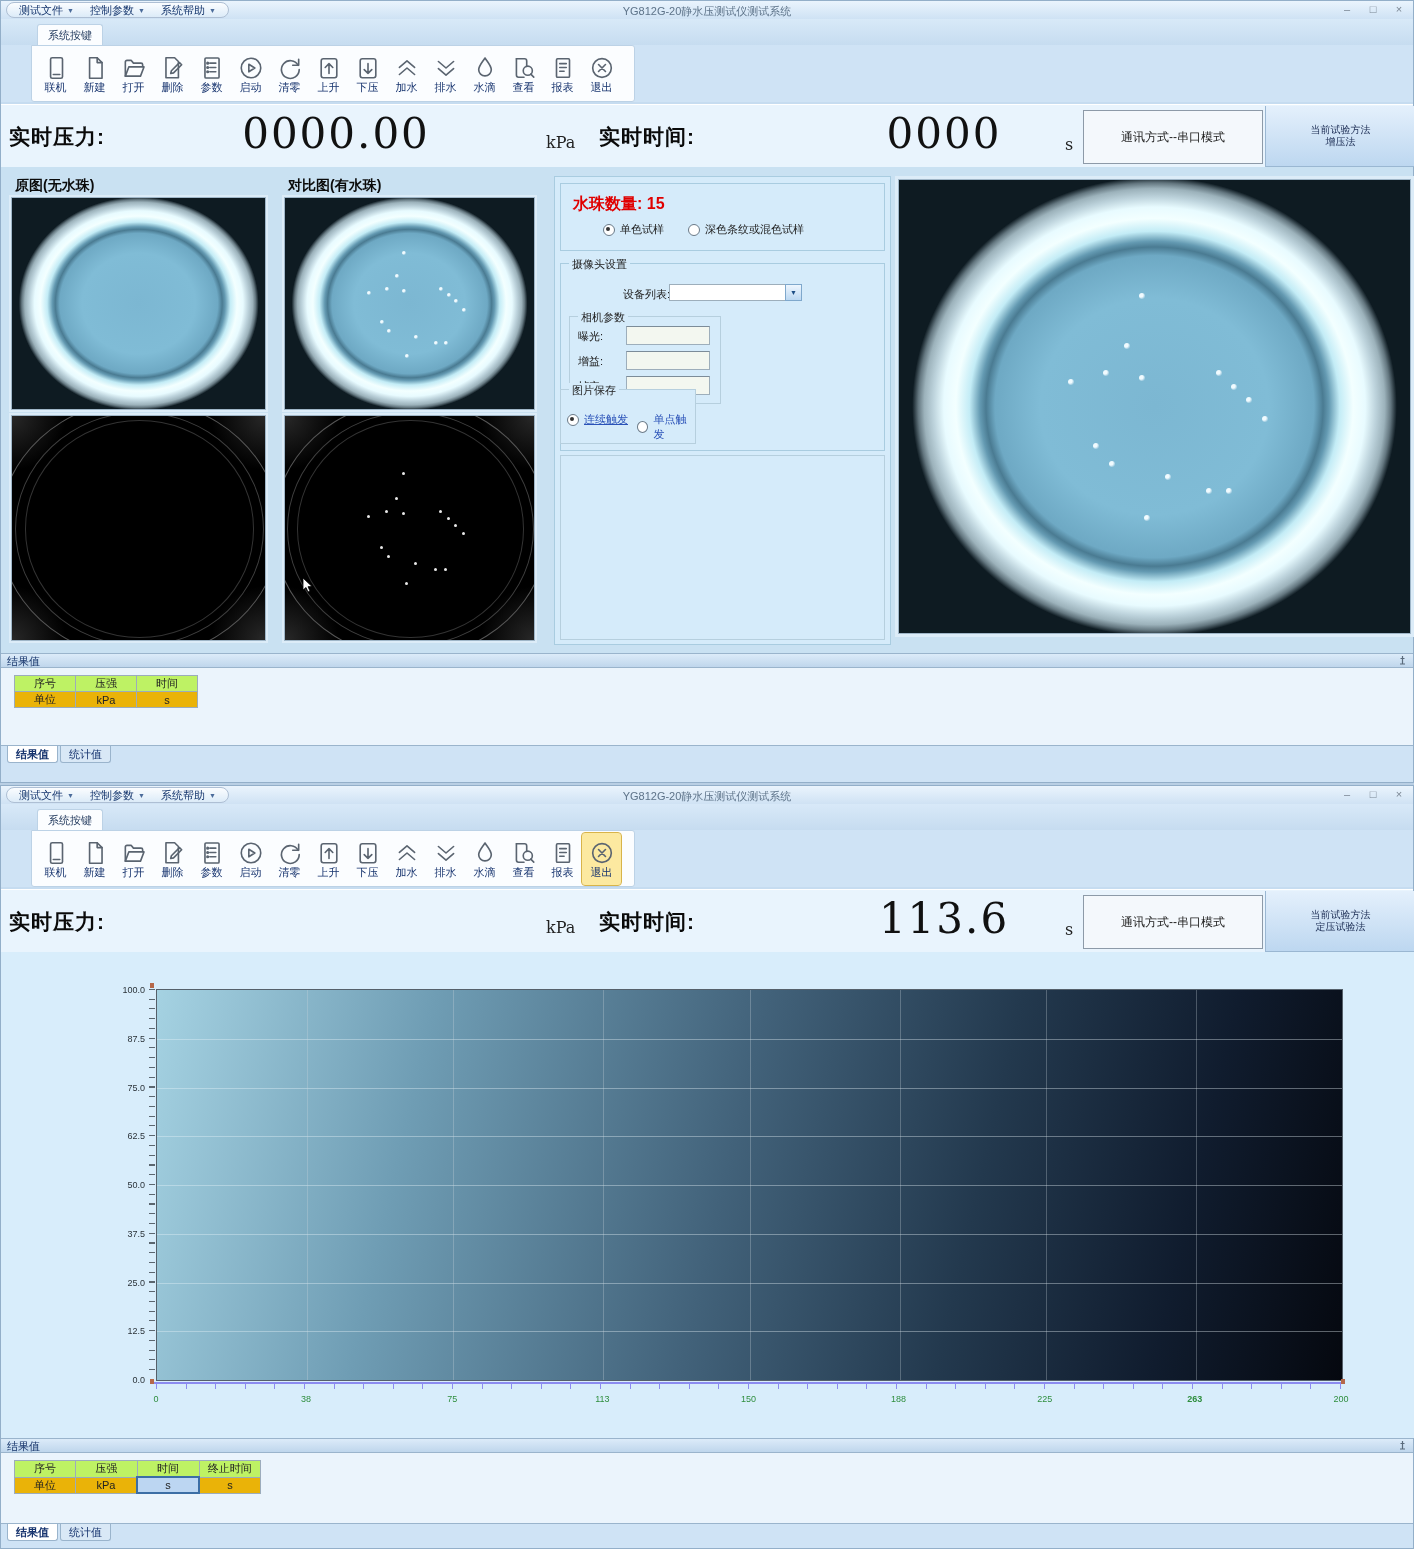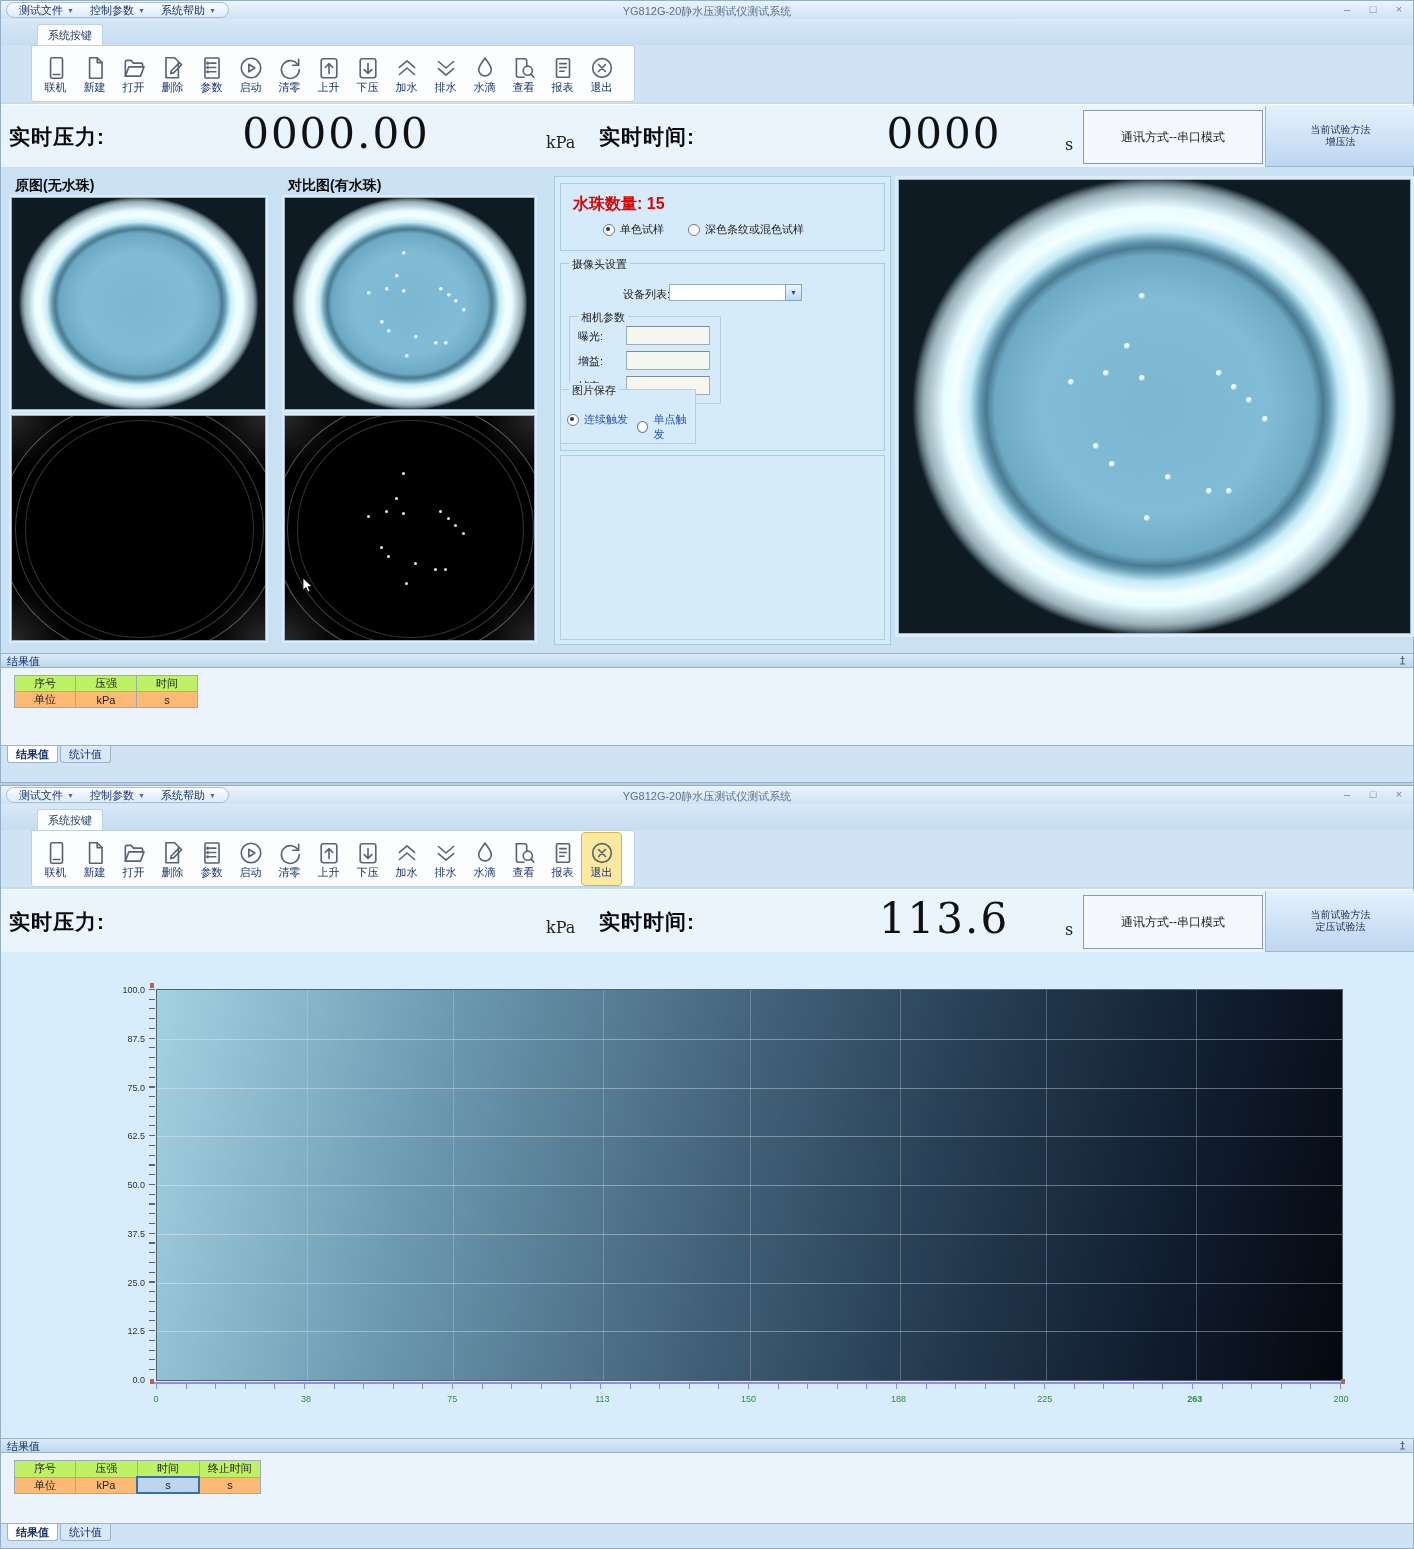--- a/index.html
+++ b/index.html
@@ -99,21 +99,21 @@
   .blue-radio{color:#2a52b8;}
 
   
   .results-bar{position:absolute;left:0;right:0;height:15px;
     background:linear-gradient(#dcebf9,#bfd6ec);border-top:1px solid #9ab4cc;border-bottom:1px solid #9ab4cc;
     font-size:11px;color:#17356b;line-height:15px;padding-left:6px;box-sizing:border-box;}
   .pin{position:absolute;right:6px;top:2px;width:9px;height:11px;}
   .table-area{position:absolute;left:0;right:0;background:#ebf4fc;border-bottom:1px solid #b8cfe4;}
   table.res{border-collapse:collapse;margin:7px 0 0 13px;background:#fff;}
   table.res td{border:1px solid #9cacbc;font-size:11px;color:#222;text-align:center;height:13px;padding:0 4px;
-    background:#fdba74;min-width:26px;}
+    background:#eab308;min-width:26px;}
   table.res tr:first-child td{background:#bef264;}
   table.res td.c0{min-width:52px;}
   table.res td.selcell{background:#bcd6f2;border:2px solid #3c6ea5;}
   .tabstrip{position:absolute;left:0;right:0;height:18px;background:#cfe3f5;border-top:1px solid #9ab4cc;
     display:flex;gap:2px;padding-left:6px;}
   .tab{font-size:11px;color:#16336e;padding:1px 8px 0;background:#d9e8f6;border:1px solid #9ab4cc;border-top:none;
     border-radius:0 0 3px 3px;height:15px;}
   .tab.active{background:#fff;font-weight:bold;}
 
   
@@ -398,21 +398,21 @@
           <input class="inp" style="position: absolute; left: 56px; top: 9px;" value="">
           <span class="fld-label" style="position:absolute;left:8px;top:37px;">增益:</span>
           <input class="inp" style="position: absolute; left: 56px; top: 34px;" value="">
           <span class="fld-label" style="position:absolute;left:8px;top:62px;">帧率:</span>
           <input class="inp" style="position: absolute; left: 56px; top: 59px;" value="">
         </div>
       </div>
 
       <div class="box" style="left:5px;top:212px;width:136px;height:55px;border-color:#b6cfde;">
         <span class="grp-title">图片保存</span>
-        <label class="radio blue-radio" style="position:absolute;left:6px;top:22px;color:#2a52b8;">
+        <label class="radio blue-radio" style="position:absolute;left:6px;top:22px;color:#2a52b8;text-decoration:underline;">
           <span class="rb sel"></span>
           <span>连续触发</span>
         </label>
         <label class="radio blue-radio" style="position:absolute;left:76px;top:22px;color:#2a52b8;">
           <span class="rb"></span>
           <span>单点触发</span>
         </label>
       </div>
 
       <div class="box" style="left:5px;top:278px;width:325px;height:185px;border-color:#b6cfde;"></div>

